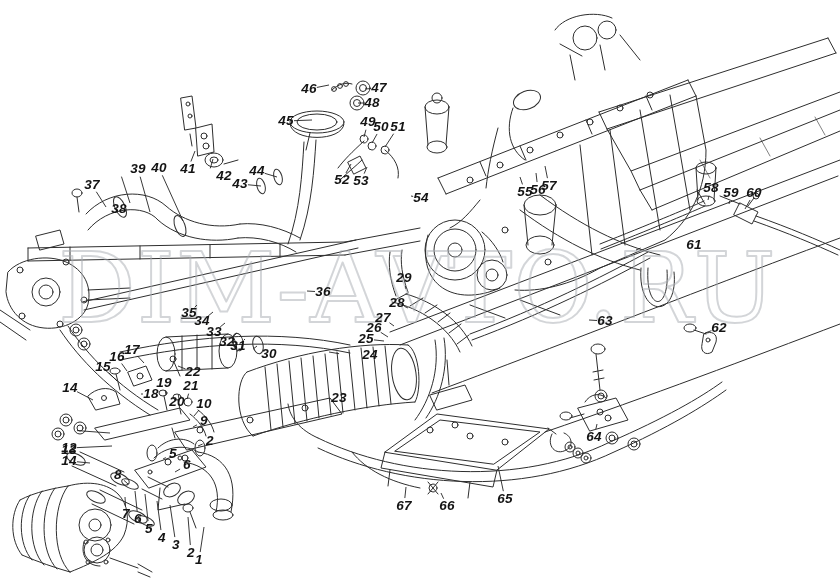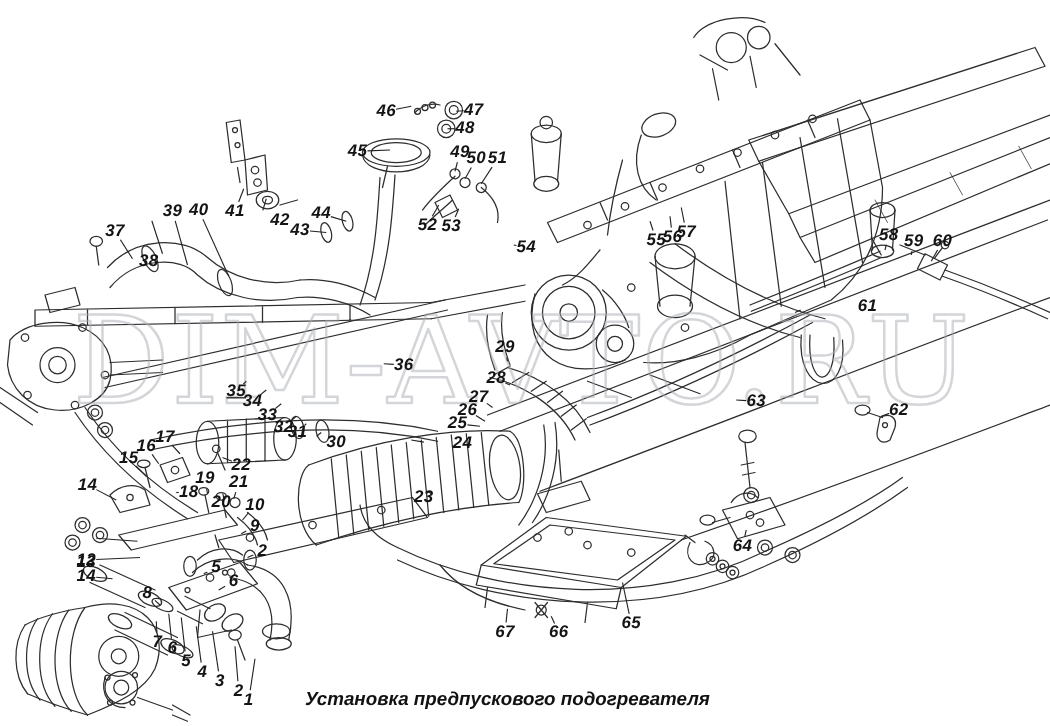--- a/index.html
+++ b/index.html
@@ -401,14 +401,13 @@
       <span class="callout" style="left: 754px; top: 193px;">60</span>
       <span class="callout" style="left: 682px; top: 245px; margin-left: 12px;">61</span>
       <span class="callout" style="left: 719px; top: 328px;">62</span>
       <span class="callout" style="left: 605px; top: 321px;">63</span>
       <span class="callout" style="left: 594px; top: 437px;">64</span>
       <span class="callout" style="left: 505px; top: 499px;">65</span>
       <span class="callout" style="left: 447px; top: 506px;">66</span>
       <span class="callout" style="left: 404px; top: 506px;">67</span>
     </div>
 
-  <div class="caption">Установка предпускового подогревателя</div>
 </div>
 
 </body></html>

